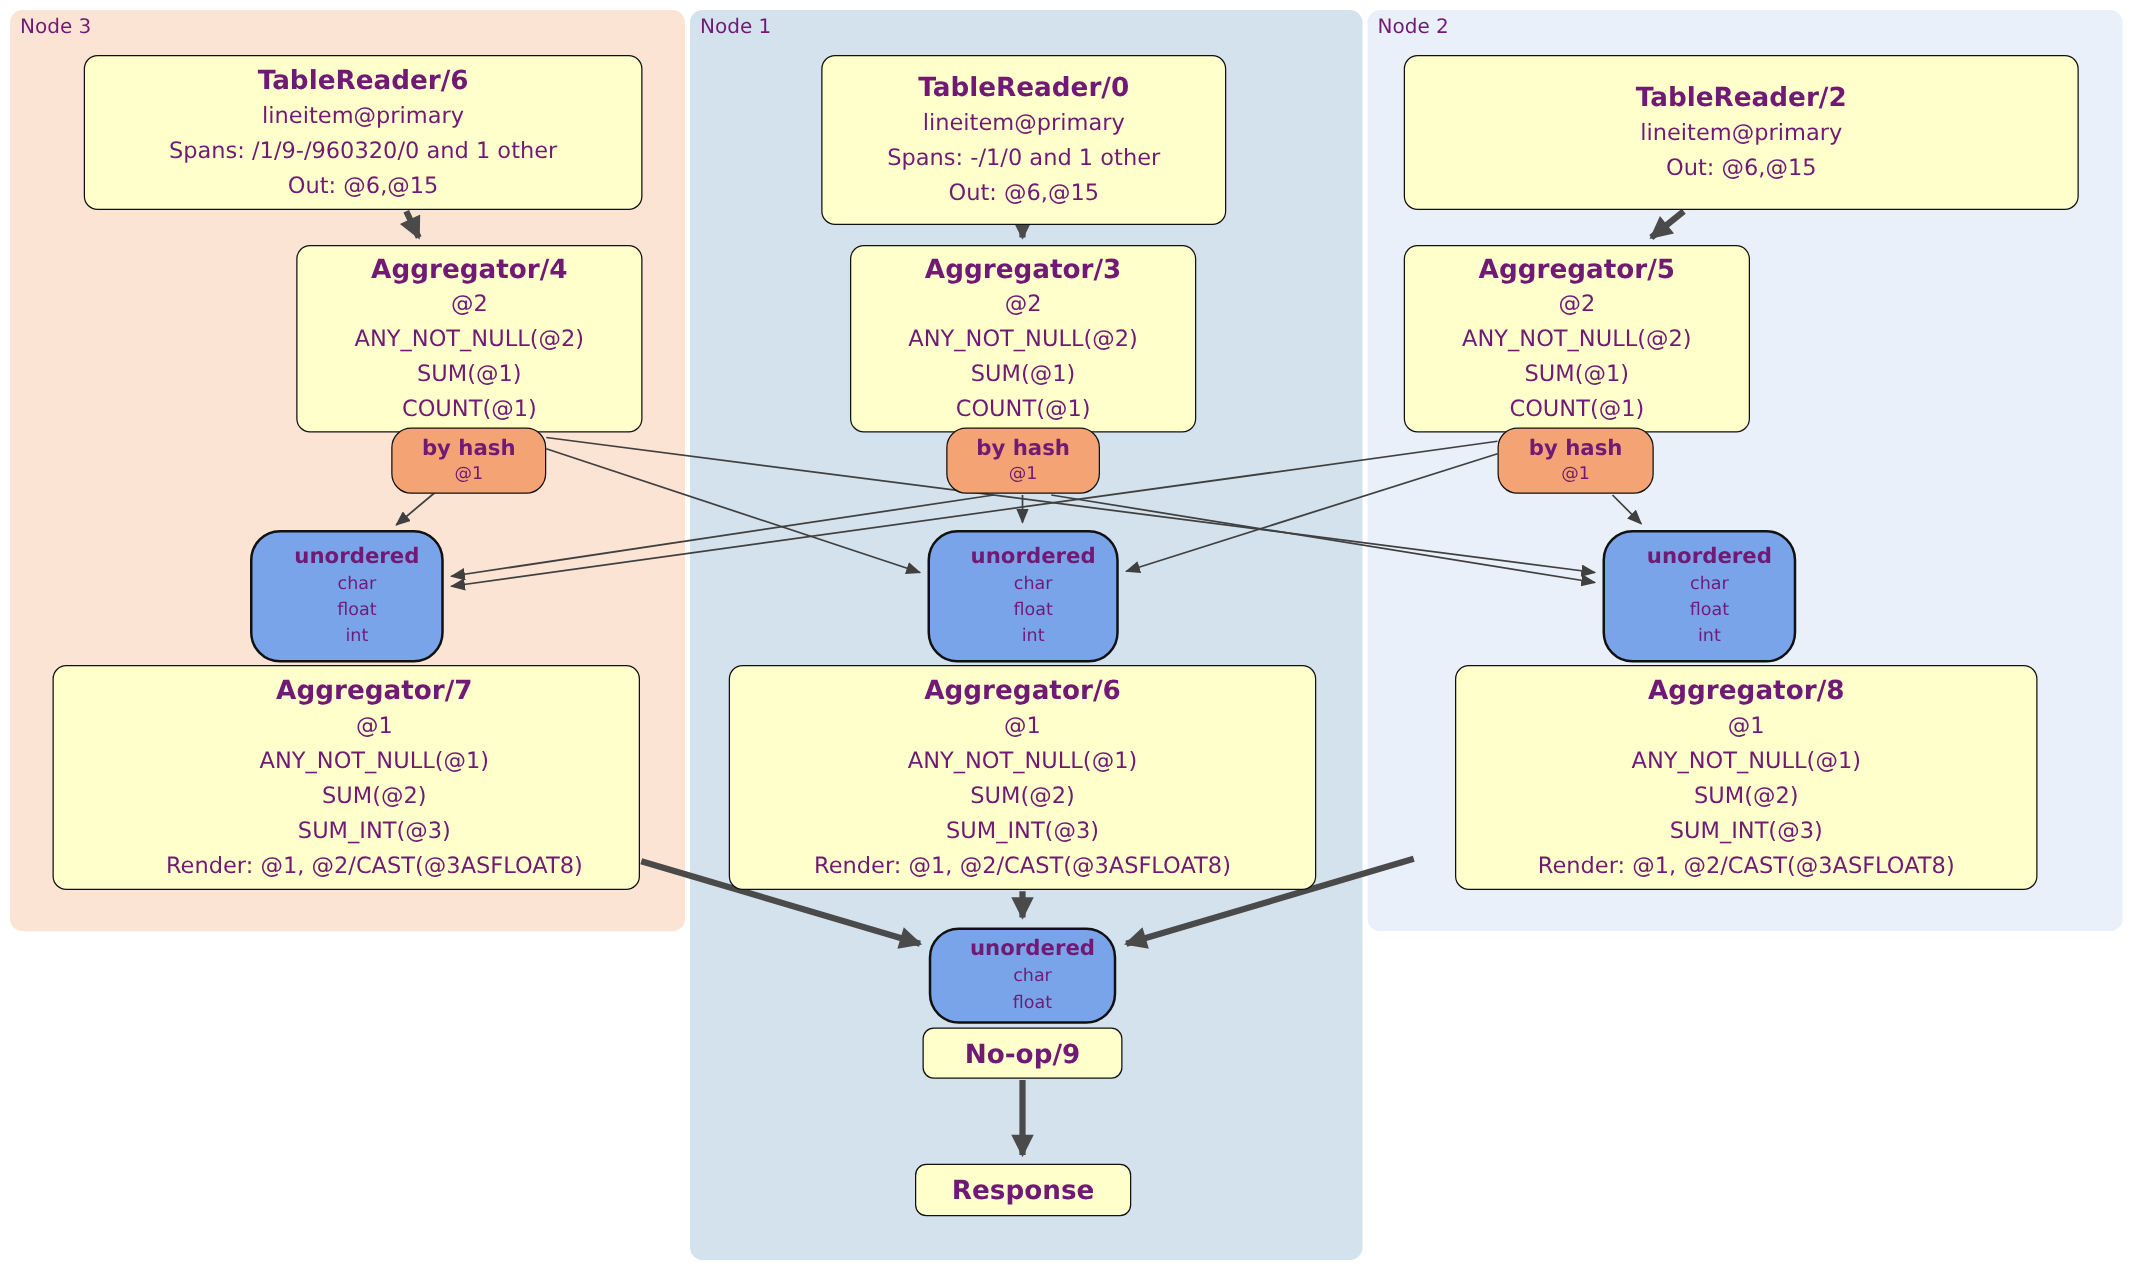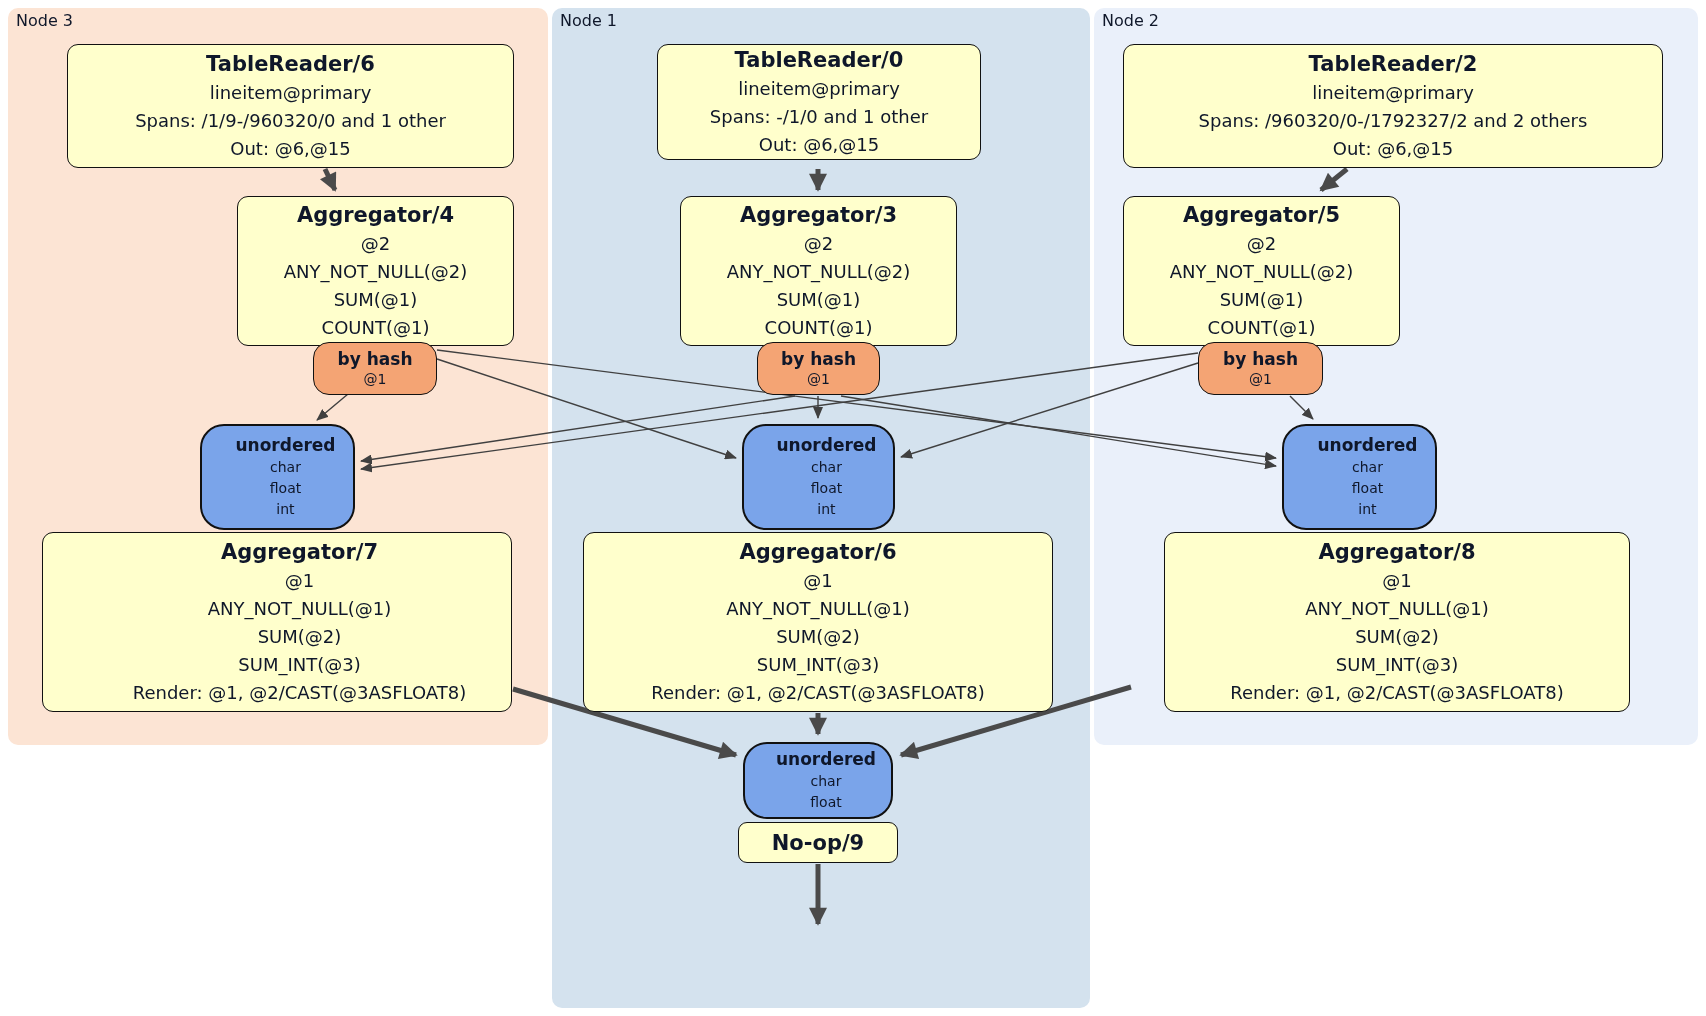--- a/index.html
+++ b/index.html
@@ -1,19 +1,19 @@
 <!DOCTYPE html>
 <html><head>
 <meta charset="utf-8">
 <title>Plan Diagram</title>
 <style>
   html,body { margin:0; padding:0; background:#ffffff; }
   .canvas {
     position:relative; width:1706px; height:1016px; background:#ffffff;
-    font-family:"DejaVu Sans","Liberation Sans",sans-serif; color:#0f172a;
+    font-family:"DejaVu Sans","Liberation Sans",sans-serif; color:#701a75;
     overflow:hidden;
   }
   .region { position:absolute; border-radius:10px; z-index:1; }
   .region-node3 { left:8px;   top:8px; width:540px; height:737px; background:#fce4d4; }
   .region-node1 { left:552px; top:8px; width:538px; height:1000px; background:#d4e2ee; }
   .region-node2 { left:1094px;top:8px; width:604px; height:737px; background:#eaf0fa; }
   .region-label { position:absolute; z-index:2; font-size:16px; line-height:20px; }
   .label-node3 { left:16px;   top:11px; }
   .label-node1 { left:560px;  top:11px; }
   .label-node2 { left:1102px; top:11px; }
@@ -32,21 +32,21 @@
   .router { background:#f4a474; border-radius:16px; border-width:1.8px; }
   .router .title { font-size:17px; line-height:21px; }
   .router .line  { font-size:14px; line-height:18px; }
 
   .sync { background:#7aa4ea; border-radius:24px; border-width:2px;padding-left:16px; }
   .sync .title { font-size:17px; line-height:23px; }
   .sync .line  { font-size:14px; line-height:21px; }
 
   
   .b-tr1  { left:67px;   top:44px;  width:447px; height:124px; }
-  .b-tr0  { left:657px;  top:44px;  width:324px; height:116px; }
+  .b-tr0  { left:657px;  top:44px;  width:324px; height:136px; }
   .b-tr2  { left:1123px; top:44px;  width:540px; height:124px; }
 
   .b-agg4 { left:237px;  top:196px; width:277px; height:150px; }
   .b-agg3 { left:680px;  top:196px; width:277px; height:150px; }
   .b-agg5 { left:1123px; top:196px; width:277px; height:150px; }
 
   .b-rt3  { left:313px;  top:342px; width:124px; height:53px; }
   .b-rt1  { left:757px;  top:342px; width:123px; height:53px; }
   .b-rt2  { left:1198px; top:342px; width:125px; height:53px; }
 
@@ -183,25 +183,27 @@
   <div class="box sync b-fsy">
     <div class="title">unordered</div>
     <div class="line">char</div>
     <div class="line">float</div>
   </div>
 
   <div class="box b-noop">
     <div class="title">No-op/9</div>
   </div>
 
+  <div class="box b-resp">
+    <div class="title">Response</div>
+  </div>
 
   <div class="box b-tr2">
     <div class="title">TableReader/2</div>
     <div class="line">lineitem@primary</div>
-    <div class="line">Spans: /960320/0-/1792327/2 and 2 others</div>
     <div class="line">Out: @6,@15</div>
   </div>
 
   <div class="box b-agg5">
     <div class="title">Aggregator/5</div>
     <div class="line">@2</div>
     <div class="line">ANY_NOT_NULL(@2)</div>
     <div class="line">SUM(@1)</div>
     <div class="line">COUNT(@1)</div>
   </div>

